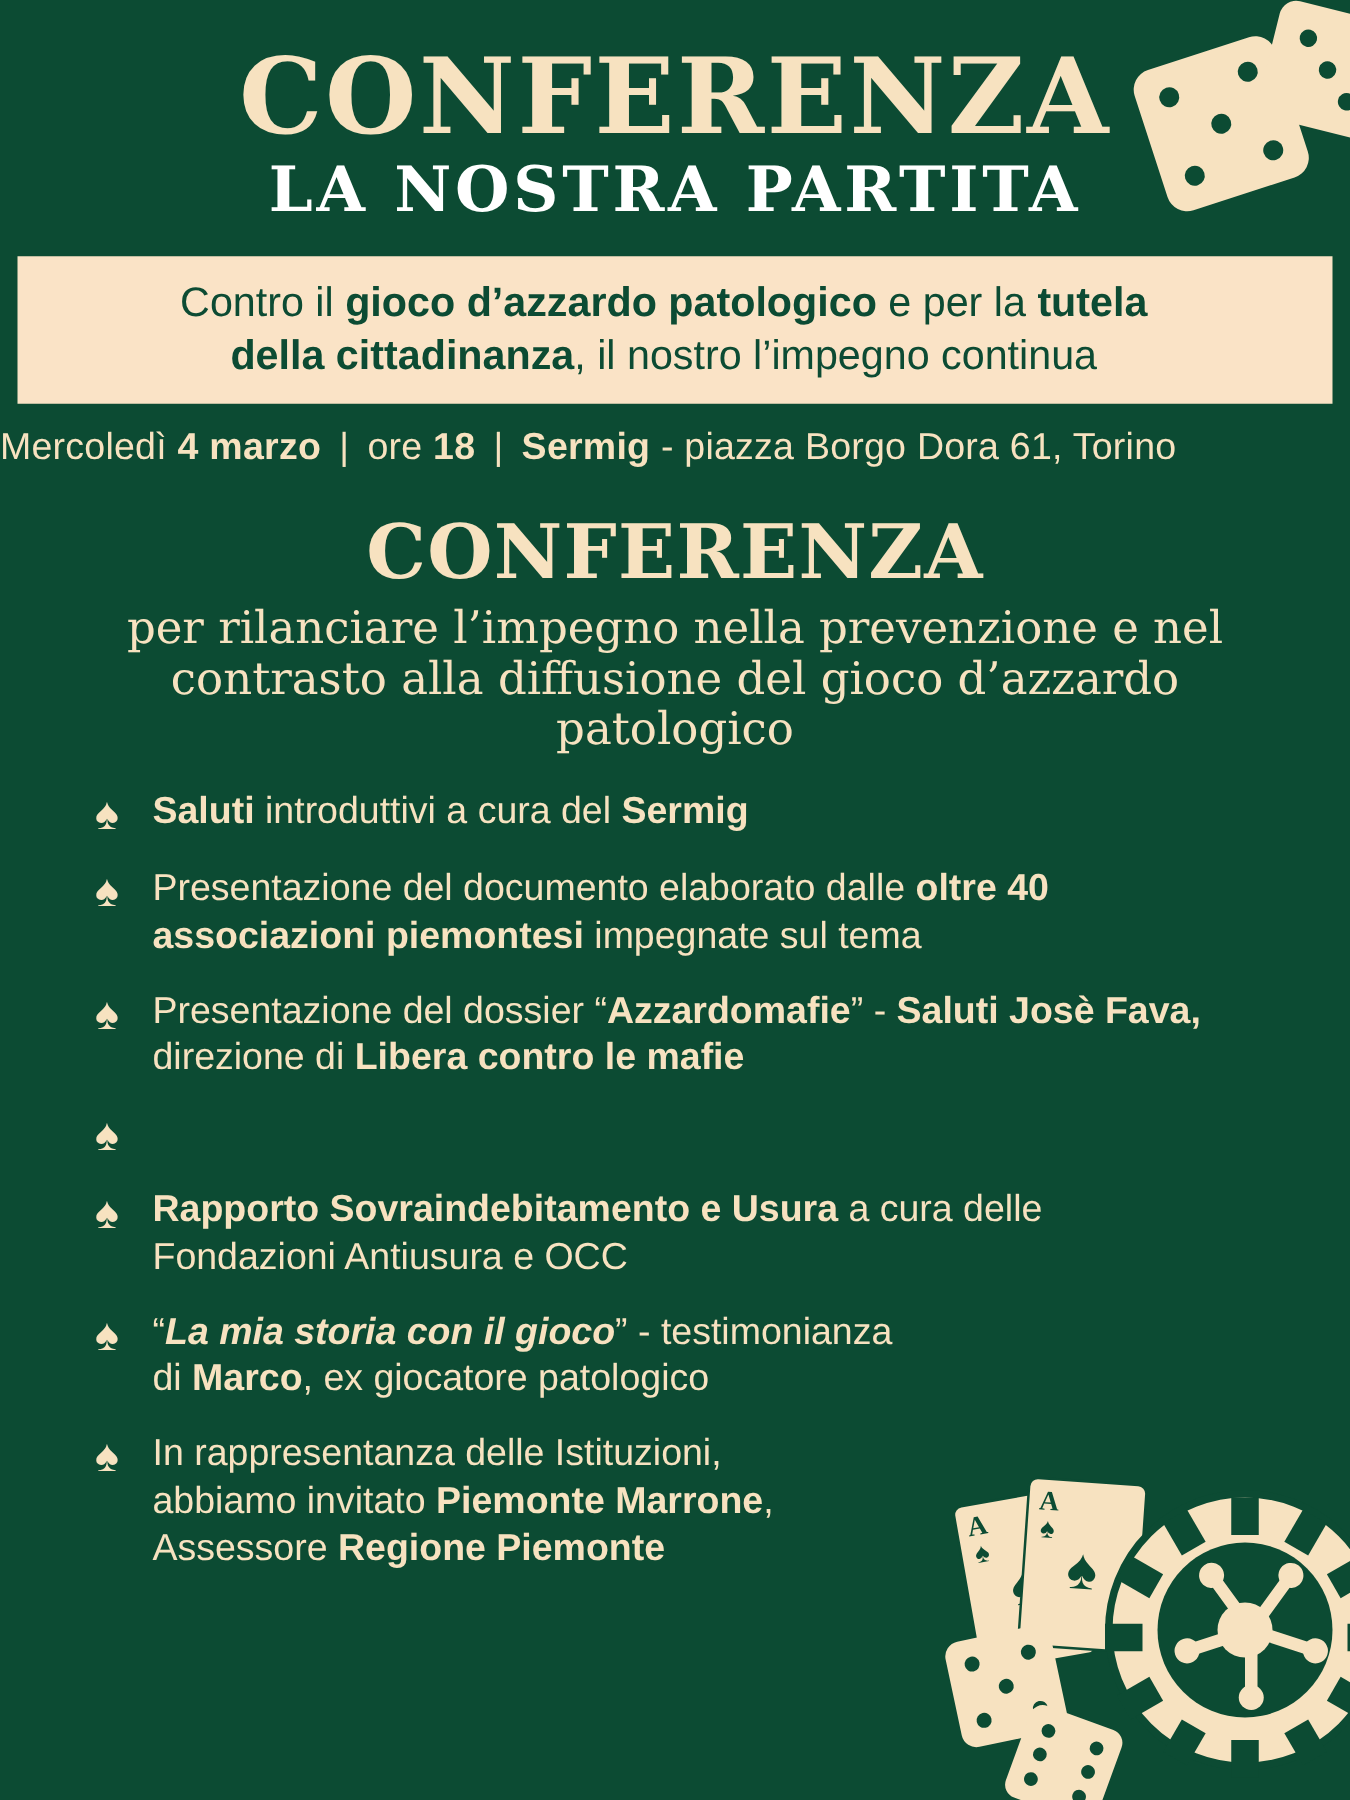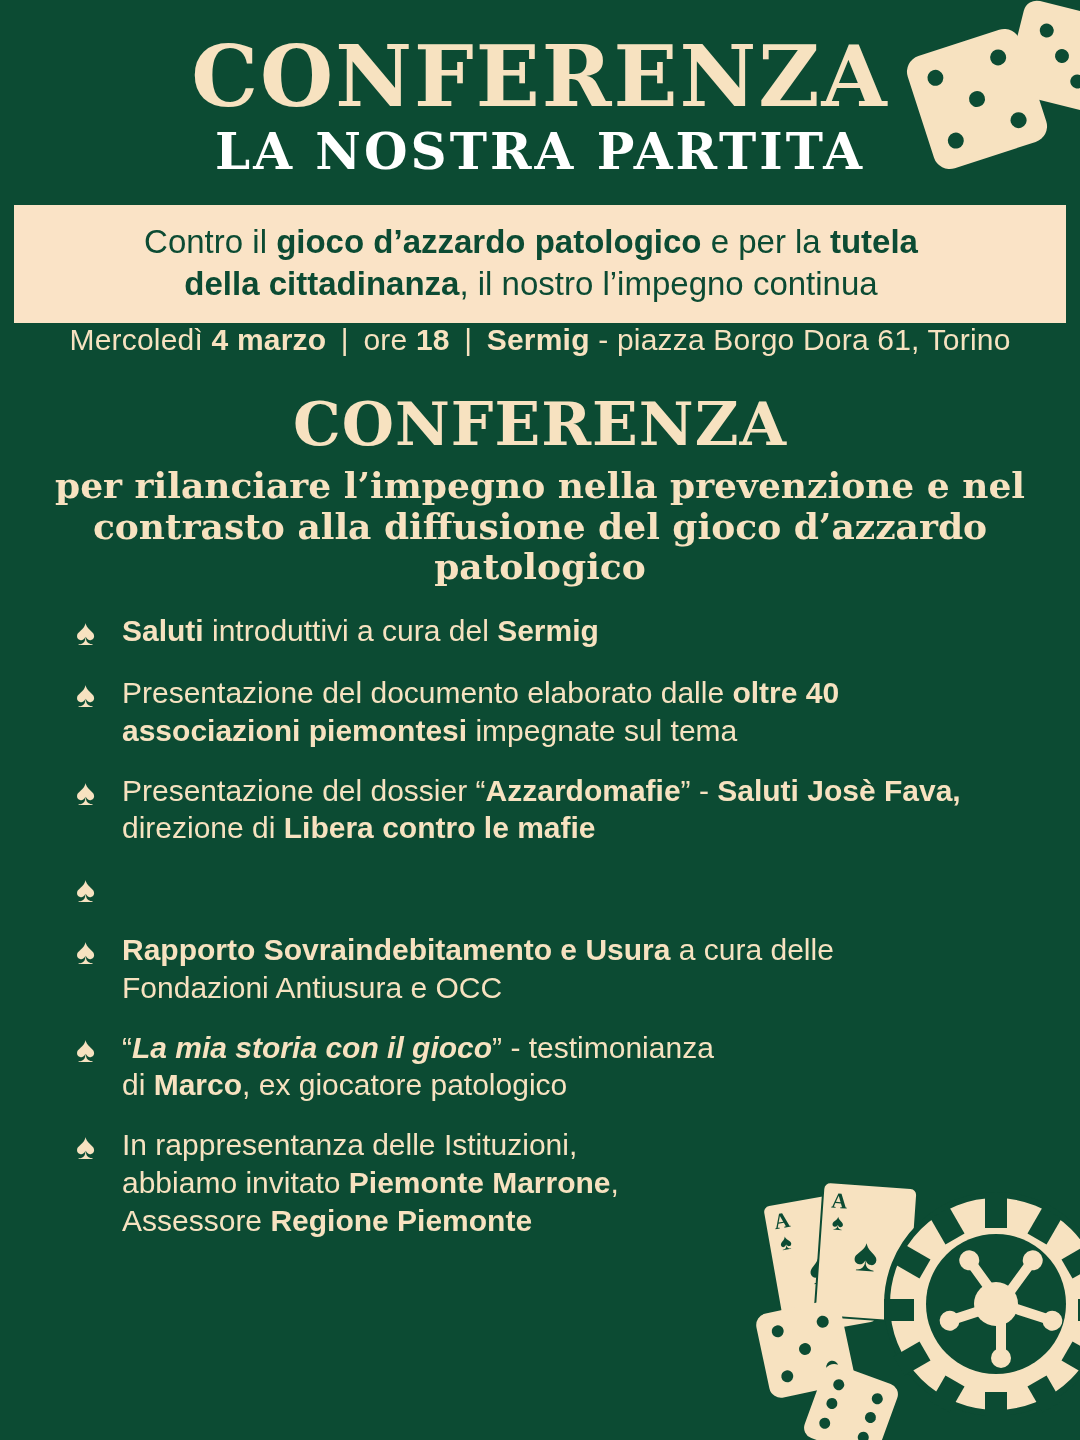--- a/index.html
+++ b/index.html
@@ -167,41 +167,41 @@
     color: #0c4b33;
     padding: 16px 40px 18px 22px;
     text-align: center;
     font-size: 33px;
     line-height: 1.28;
     font-family: "Liberation Sans", sans-serif;
   }
   .banner b { font-weight: bold; }
 
   .when {
-    text-align: center;
     color: #f7e2c0;
     font-size: 30px;
+    margin-top: 18px;
     letter-spacing: 0.2px;
   }
   .when b { font-weight: bold; }
   .when .sep { color: #f7e2c0; padding: 0 6px; }
 
   .conf-title {
     text-align: center;
     font-family: "DejaVu Serif", serif;
     font-weight: bold;
     font-size: 60px;
     color: #f7e2c0;
     letter-spacing: 1px;
     margin-top: 32px;
   }
   .conf-desc {
     text-align: center;
     font-family: "DejaVu Serif", serif;
-    font-weight: bold;
+    font-weight: normal;
     font-size: 36px;
     color: #f7e2c0;
     line-height: 1.12;
     margin-top: 6px;
     padding: 0 40px;
   }
 
   .agenda {
     margin: 26px 0 0 0;
     padding: 0 70px 0 76px;

